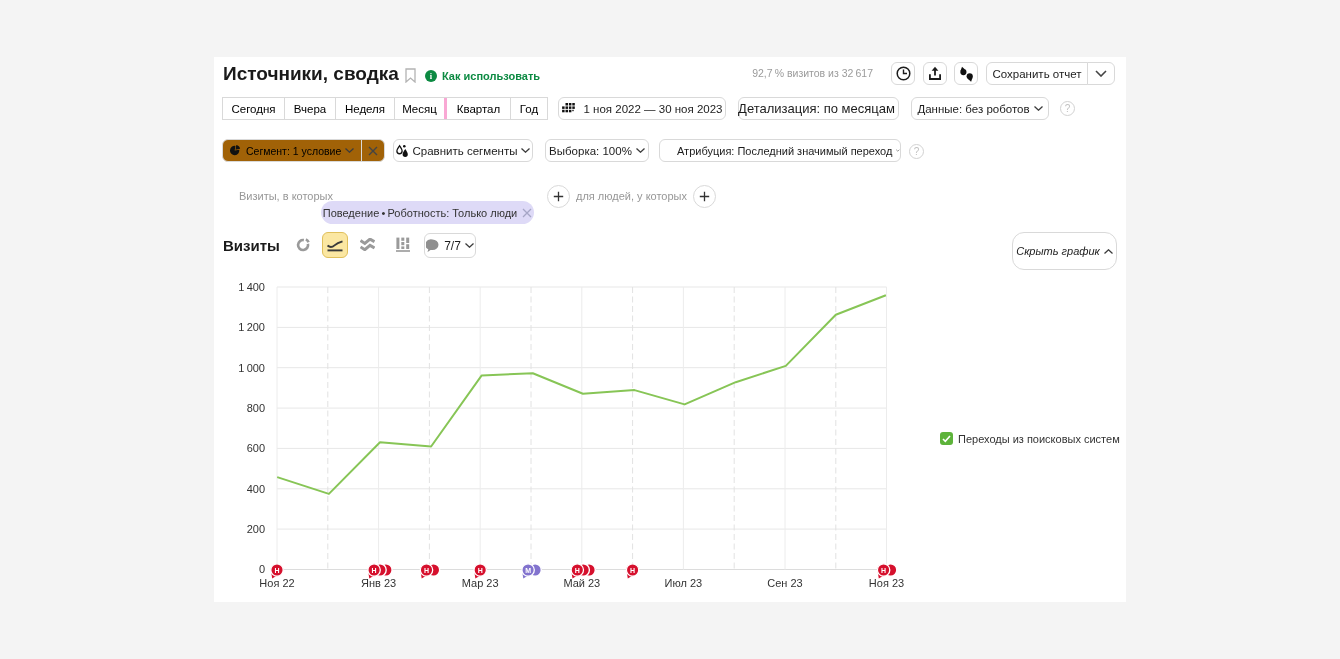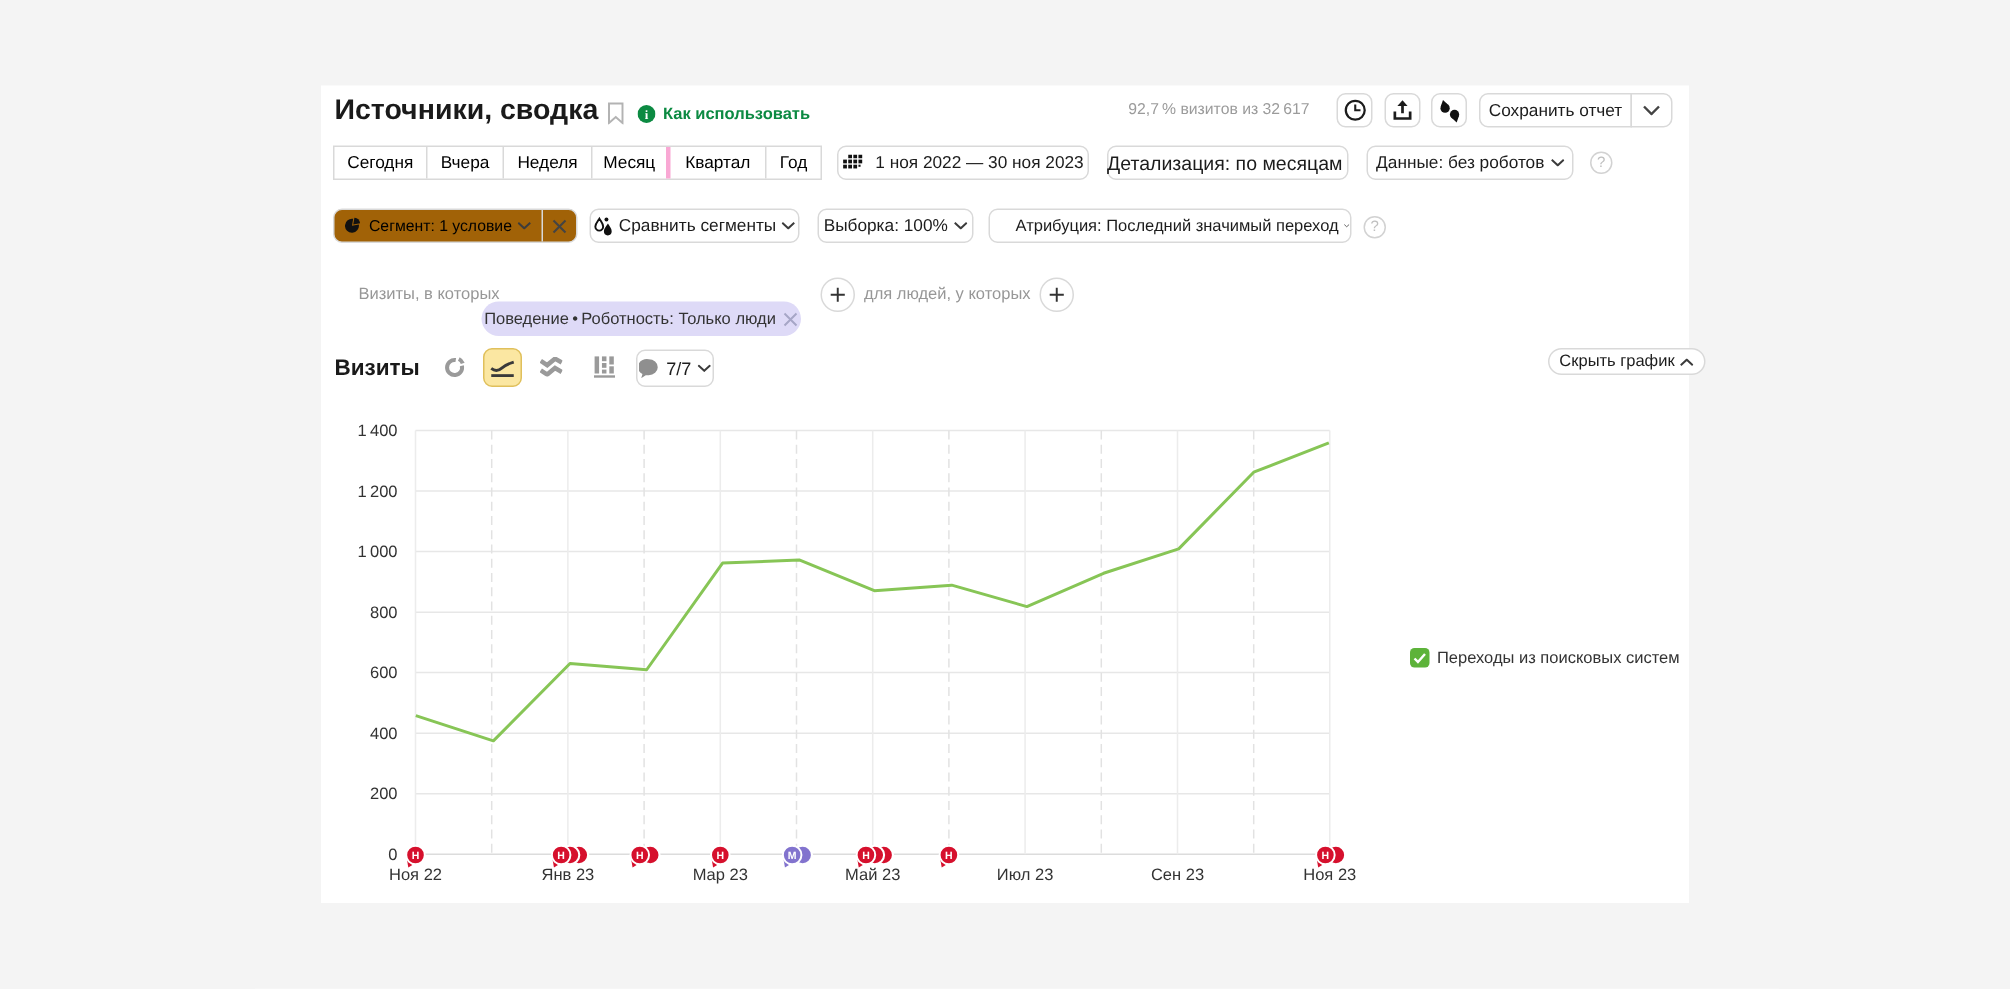--- a/index.html
+++ b/index.html
@@ -181,21 +181,21 @@
   </svg>
   <div class="btn" style="left:210px;top:176px;width:52px;height:25px;border-radius:6px;">
     <svg width="13" height="13" viewBox="0 0 13 13" style="margin-right:5px;">
       <path d="M6.5 0.5 a6 5.3 0 0 1 0 10.6 h-2 l-3 2 l0.8 -2.8 a6 5.3 0 0 1 4.2 -9.8 z" fill="#8f8f8f"></path>
     </svg>
     7/7
     <svg class="chev" width="9" height="5" viewBox="0 0 9 5">
           <path d="M0.5 0.5 L4.5 4.2 L8.5 0.5" fill="none" stroke="#3c3c3c" stroke-width="1.3"></path>
         </svg>
   </div>
-  <div class="btn" style="left:818px;top:175px;width:105px;height:18px;border-radius:12px;font-size:11px;">Скрыть график
+  <div class="btn" style="left:798px;top:175px;width:105px;height:38px;border-radius:12px;font-size:11px;font-style:italic;">Скрыть график
     <svg class="chev" width="9" height="5" viewBox="0 0 9 5">
           <path d="M0.5 4.5 L4.5 0.8 L8.5 4.5" fill="none" stroke="#3c3c3c" stroke-width="1.3"></path>
         </svg>
   </div>
 
   <svg class="abs" style="left:0;top:0;" width="912" height="545" viewBox="0 0 912 545">
 
     <g stroke="#e7e7e7" stroke-width="1">
       <line x1="63" y1="230.0" x2="672.5" y2="230.0"></line>
       <line x1="63" y1="270.4" x2="672.5" y2="270.4"></line>

